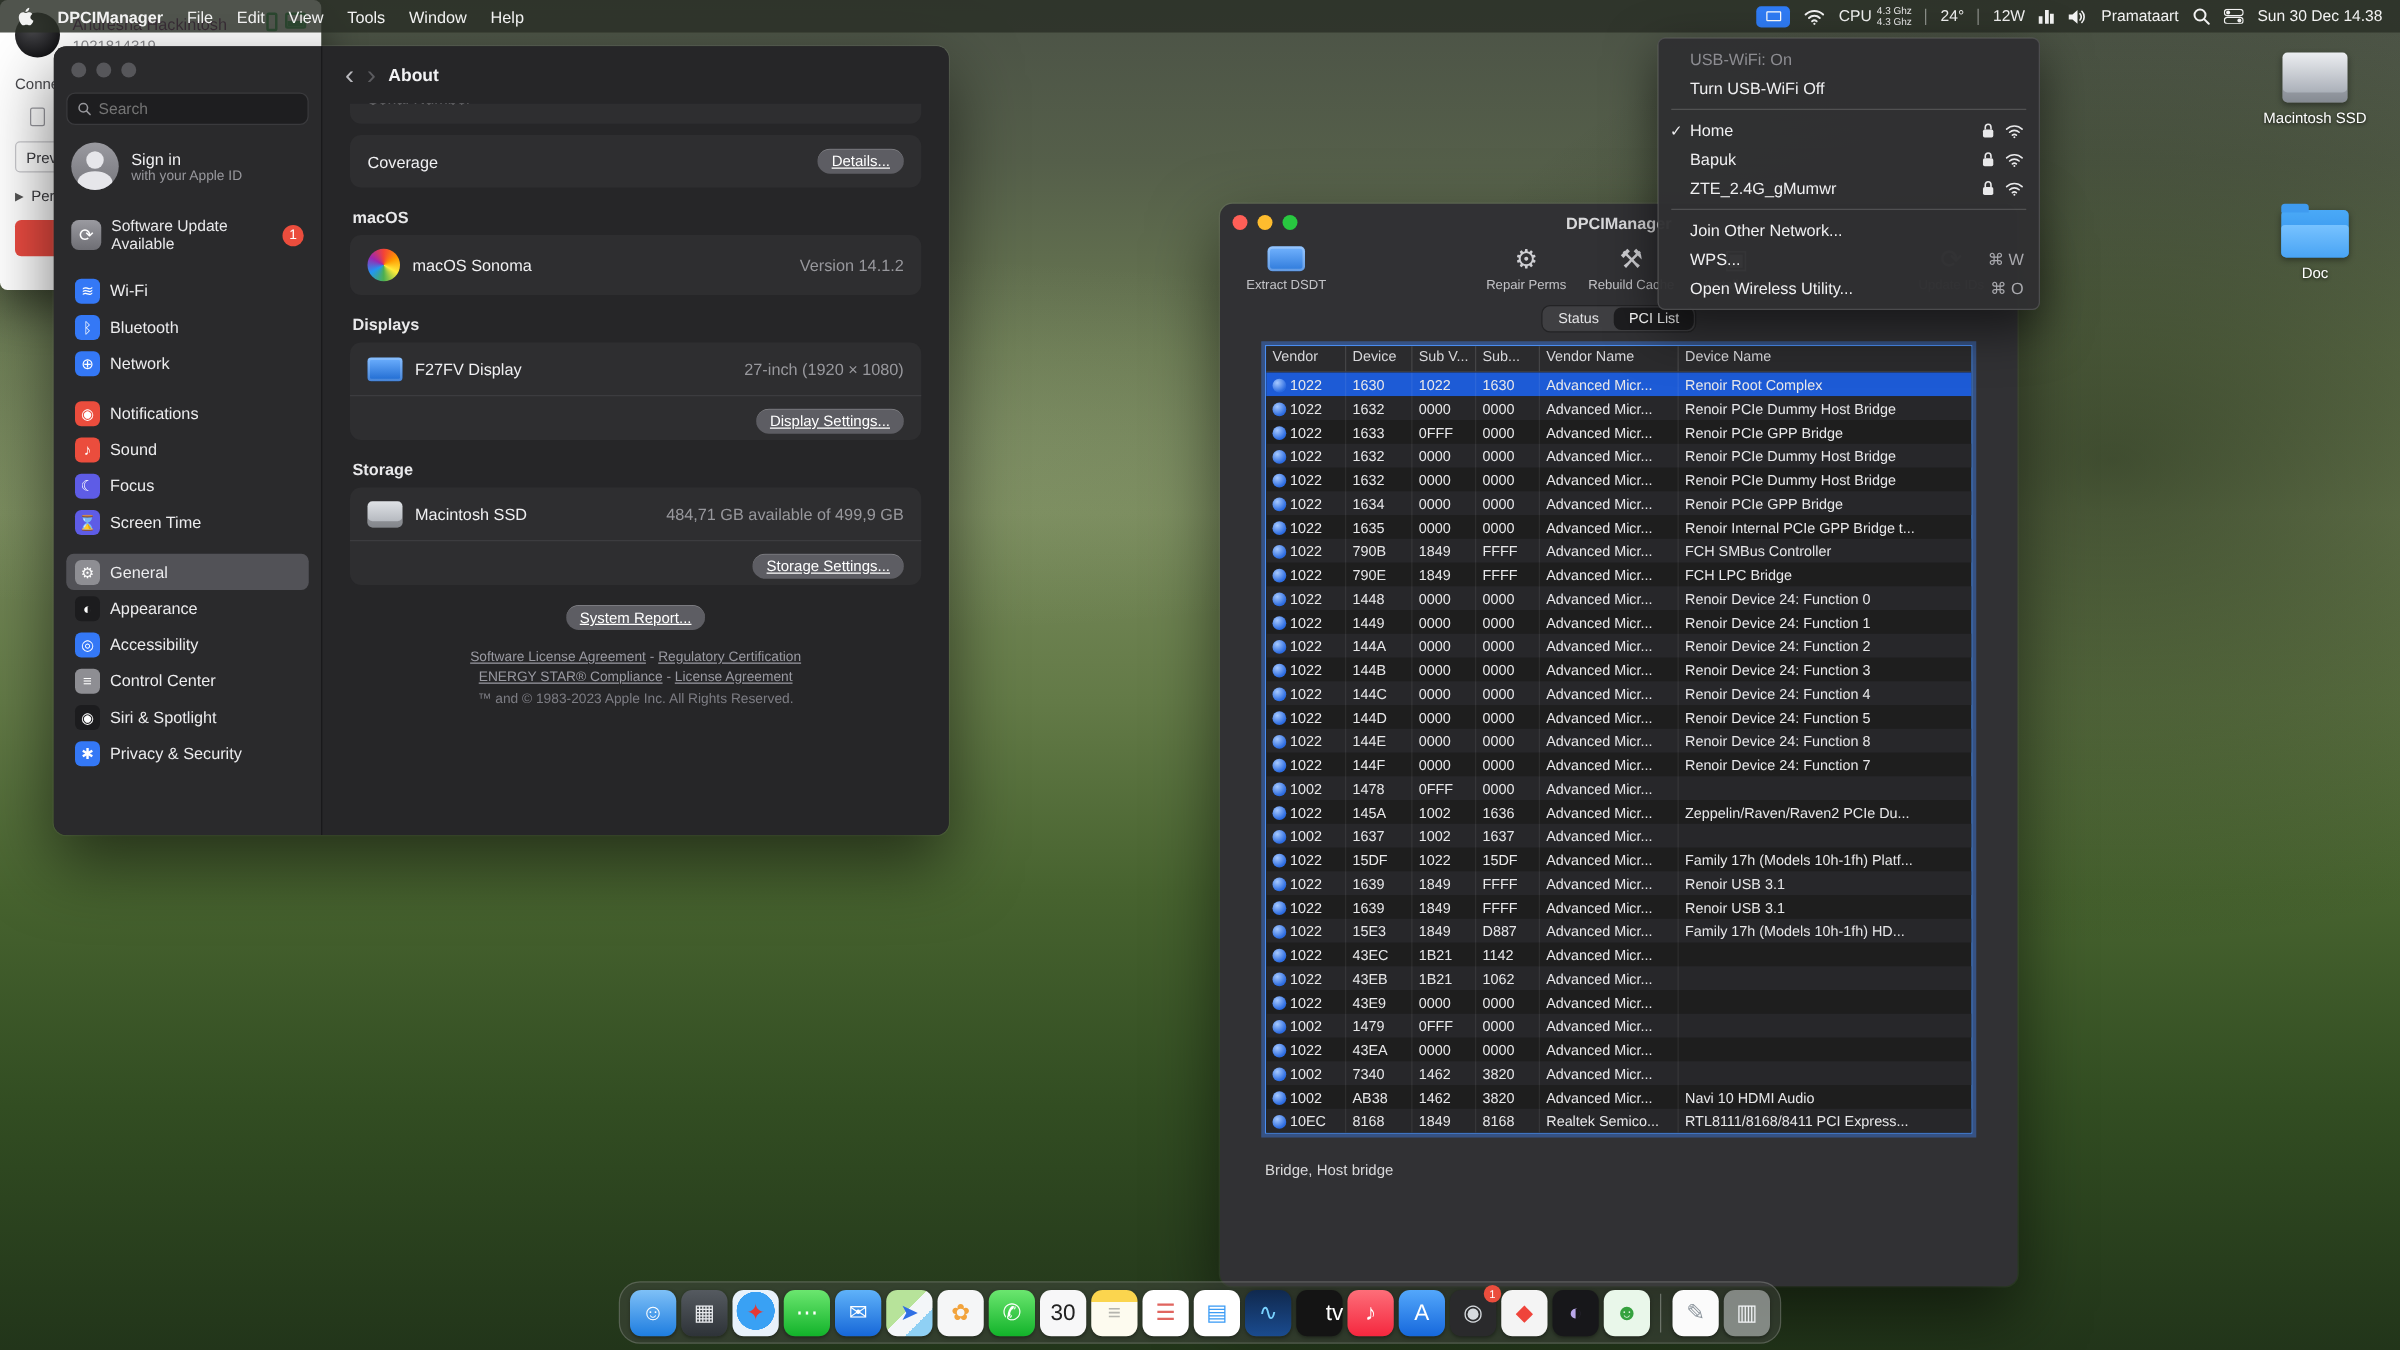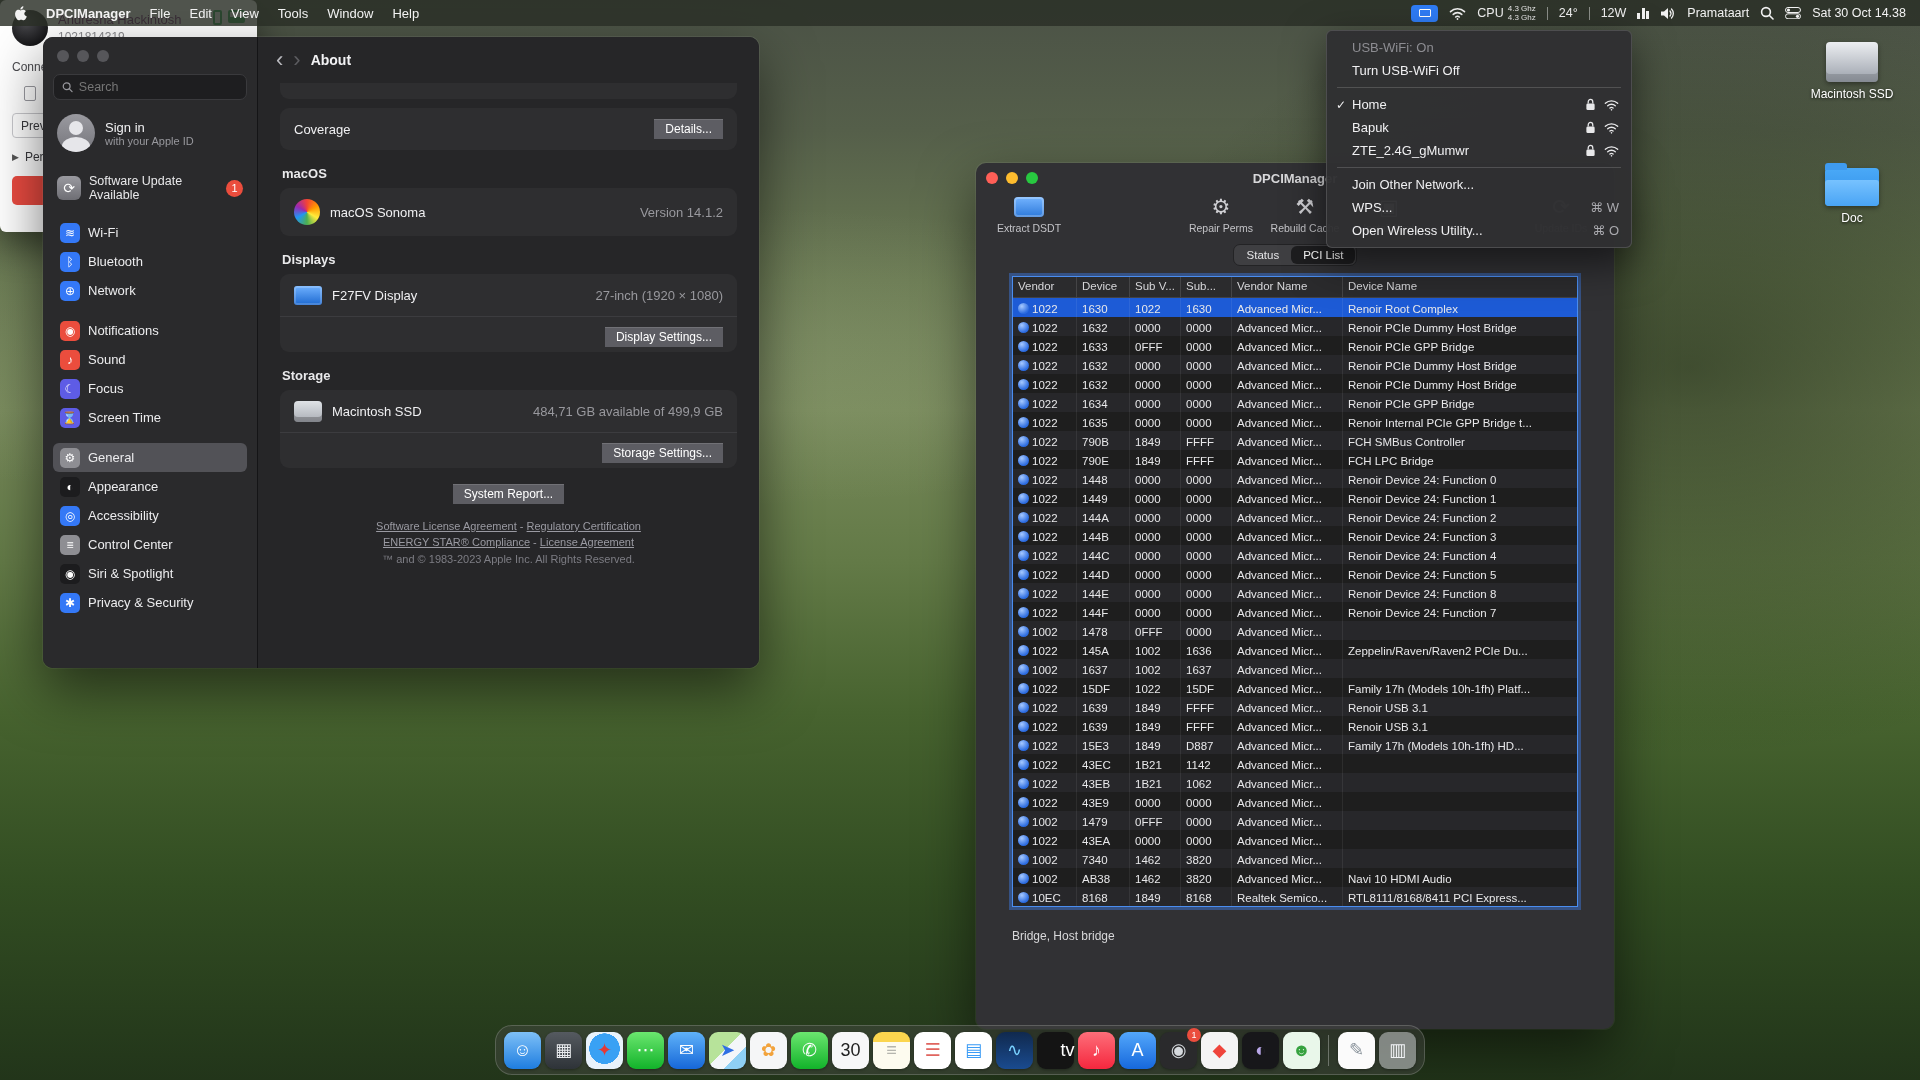--- a/index.html
+++ b/index.html
@@ -70,21 +70,21 @@
   .nav-arrow { font-size:22px; color:#b9b9be; line-height:20px; }
   .nav-arrow.dim { color:#5c5c60; }
   .content-title { font-size:14px; font-weight:bold; color:#f2f2f4; }
   .content-scroll { flex:1; padding:0 22px 10px 22px; overflow:hidden; }
   .card { background:#2e2e30; border-radius:9px; }
   .card.clipped { margin-top:-26px; }
   .crow { display:flex; align-items:center; min-height:42px; padding:5px 14px; font-size:13px; }
   .crow + .crow { border-top:1px solid #3c3c3f; }
   .crow .rlabel { color:#f0f0f2; }
   .crow .rvalue { margin-left:auto; color:#98989d; }
-  .btn { background:#5d5d63; color:#fff; border:0; border-radius:0; font-size:12px; padding:3px 11px; font-family:inherit; box-shadow:inset 0 0.5px 0 rgba(255,255,255,0.25); }
+  .btn { background:#5d5d63; color:#fff; border:0; border-radius:10px; font-size:12px; padding:3px 11px; font-family:inherit; box-shadow:inset 0 0.5px 0 rgba(255,255,255,0.25);text-decoration:underline; }
   .crow .btn { margin-left:auto; }
   .crow.btn-row { justify-content:flex-end; min-height:36px;align-items:flex-end; }
   .crow.btn-row .btn { margin-left:0; }
   .sec-label { font-size:13px; font-weight:bold; color:#e9e9eb; margin:16px 2px 7px 2px; }
   .macos-ico { width:26px; height:26px; border-radius:50%; margin-right:10px;
     background:conic-gradient(#f44336,#ff9800,#ffeb3b,#4caf50,#2196f3,#9c27b0,#f44336); }
   .disp-ico { width:28px; height:19px; border-radius:3px; margin-right:10px; background:linear-gradient(180deg,#6fb1ff,#1d69d0); box-shadow:inset 0 0 0 2px rgba(255,255,255,0.18); }
   .stor-ico { width:28px; height:21px; border-radius:4px; margin-right:10px; background:linear-gradient(180deg,#dfe2e6,#a9adb4); box-shadow:inset 0 -5px 0 rgba(60,60,64,0.35); }
   .sysreport { text-align:center; margin-top:16px; }
   .footer-links { text-align:center; font-size:11px; color:#9a9aa2; margin-top:14px; line-height:16px; }
@@ -224,21 +224,21 @@
         </svg>
     </span>
     <span class="mb-cc">
       <svg width="16" height="12" viewBox="0 0 16 12">
           <rect x="0.5" y="0.5" width="15" height="5" rx="2.5" fill="none" stroke="#f2f2f2" stroke-width="1"></rect>
           <circle cx="3.5" cy="3" r="1.6" fill="#f2f2f2"></circle>
           <rect x="0.5" y="6.8" width="15" height="5" rx="2.5" fill="none" stroke="#f2f2f2" stroke-width="1"></rect>
           <circle cx="12.5" cy="9.3" r="1.6" fill="#f2f2f2"></circle>
         </svg>
     </span>
-    <span>Sat 30 Oct 14.38</span>
+    <span>Sun 30 Dec 14.38</span>
   </div>
 </div>
 
 <div class="desk-icon" style="left:1804px; top:42px;">
   <div class="ssd-ico"></div>
   <div class="lbl">Macintosh SSD</div>
 </div>
 <div class="desk-icon" style="left:1804px; top:168px;">
   <div class="folder-ico"></div>
   <div class="lbl">Doc</div>

